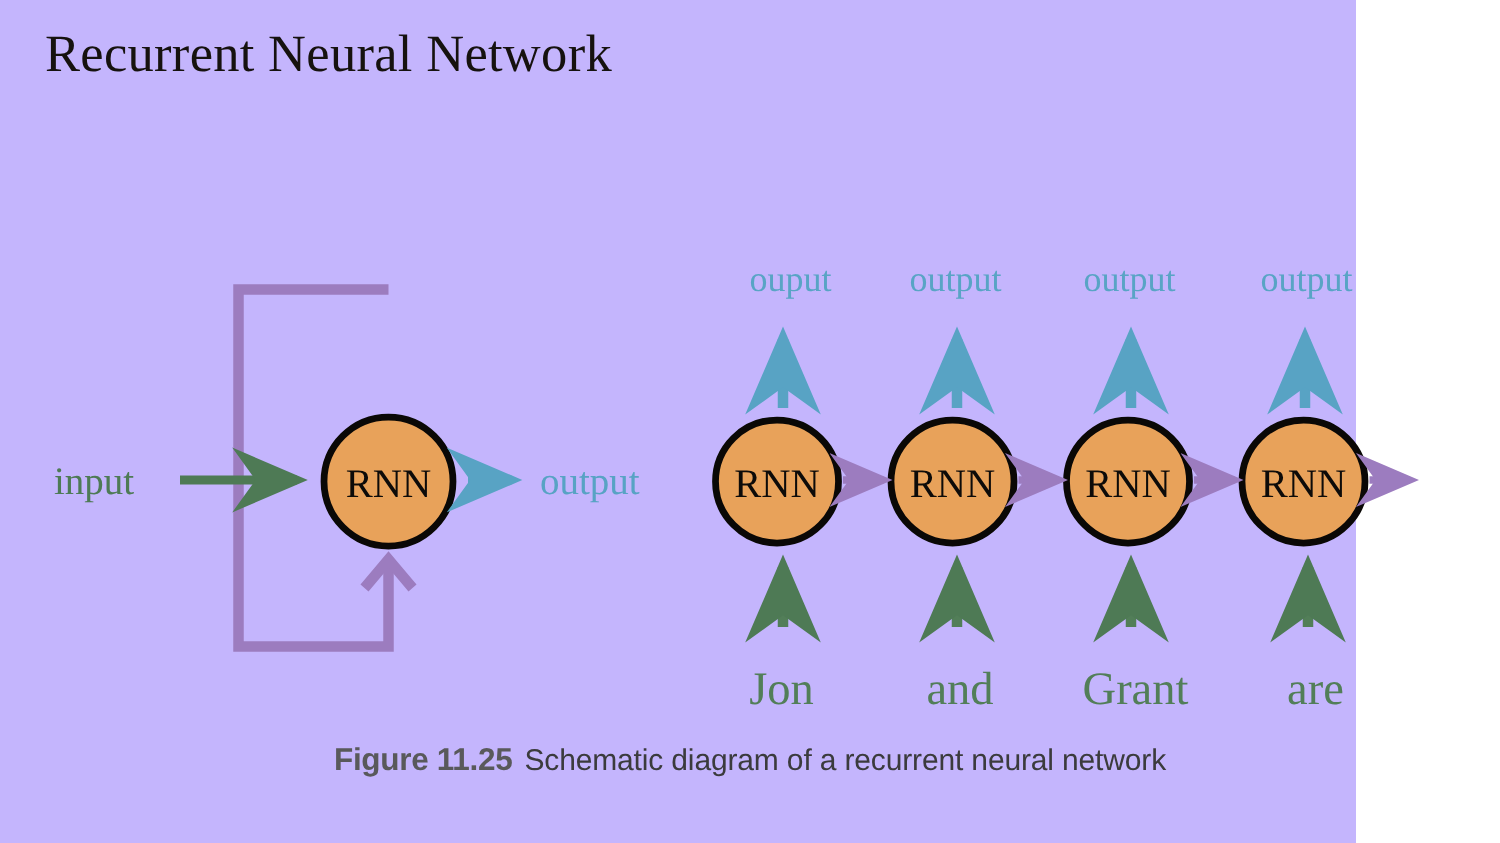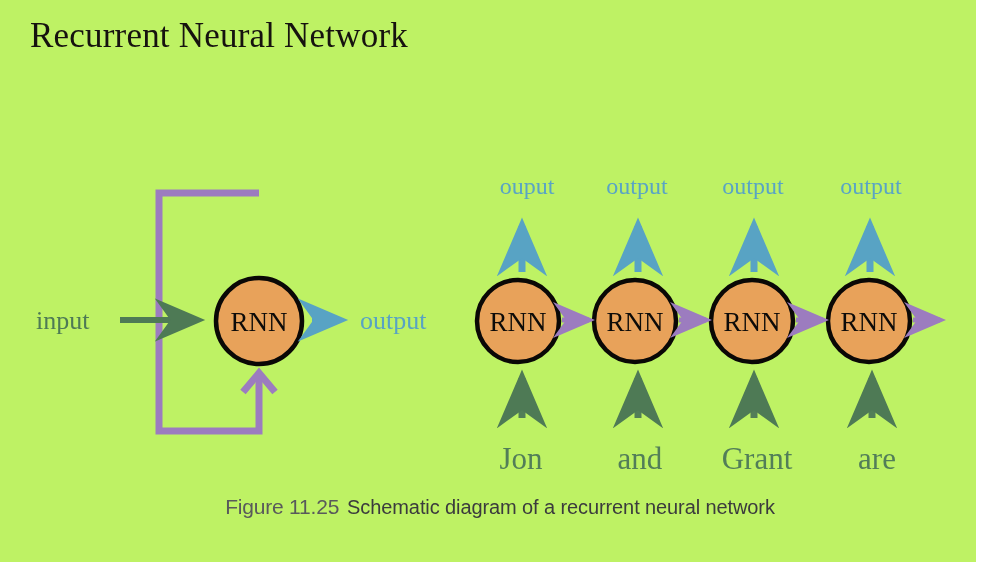--- a/index.html
+++ b/index.html
@@ -10,23 +10,23 @@
   }
   body {
     width: 1000px;
     height: 562px;
     overflow: hidden;
     font-family: "Liberation Serif", serif;
     position: relative;
   }
   #figure-root {
     position: relative;
-    width: 976px;
+    width: 904px;
     height: 562px;
-    background: #bef264;
+    background: #c4b5fd;
   }
   .heading {
     position: absolute;
     font-family: "Liberation Serif", serif;
     font-weight: 400;
     color: #16120f;
     white-space: nowrap;
     letter-spacing: 0.2px;
   }
   #title-left  { left: 30px;  top: 16px; font-size: 35px; }
@@ -64,21 +64,21 @@
   #caption {
     position: absolute;
     left: 0;
     top: 495px;
     width: 1000px;
     text-align: center;
     white-space: nowrap;
     font-family: "Liberation Sans", sans-serif;
   }
   #caption-figno {
-    font-weight: normal;
+    font-weight: bold;
     font-size: 21px;
     color: #59595b;
     letter-spacing: -0.2px;
   }
   #caption-text {
     font-size: 20px;
     color: #3b3b3d;
     margin-left: 8px;
     letter-spacing: -0.1px;
   }

